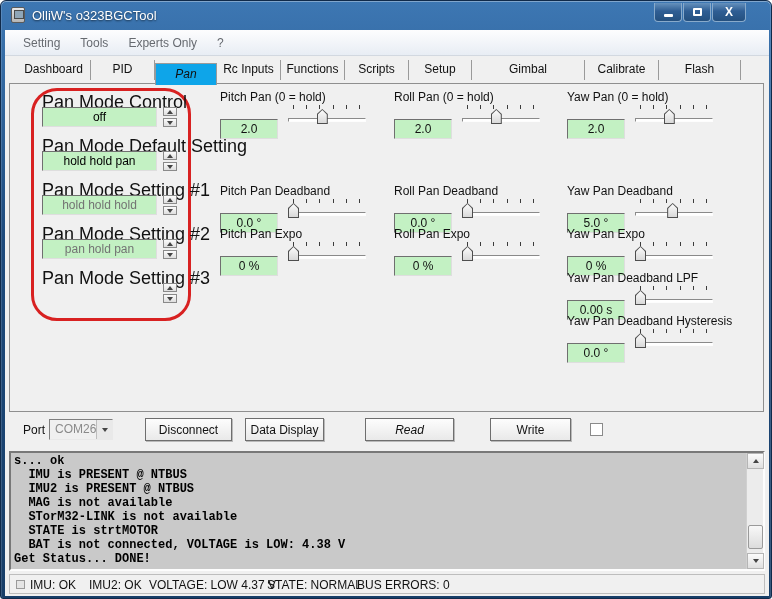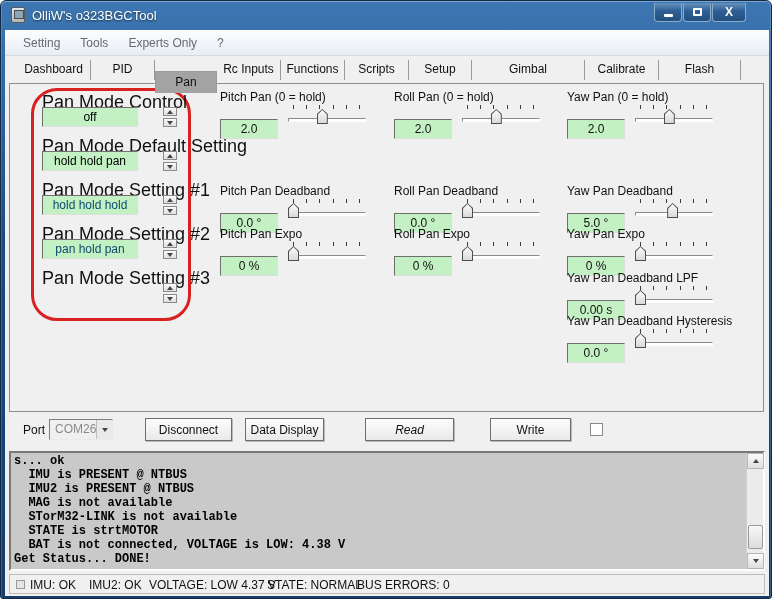--- a/index.html
+++ b/index.html
@@ -30,34 +30,34 @@
   
   .menubar { position:absolute; left:0; top:0; width:100%; height:26px;
     background:linear-gradient(#fdfdfe,#e8edf4); border-bottom:1px solid #d2d8e0; display:flex; align-items:center; }
   .menuitem { padding:0 10px; font-size:12px; color:#666a70; height:100%; display:flex; align-items:center; }
   .menuitem:first-child { margin-left:8px; }
 
   
   .tabstrip { position:absolute; left:12px; top:29px; height:21px; display:flex; }
   .tab { height:20px; margin-top:1px; font-size:12px; color:#111; text-align:center; line-height:19px;
     border-right:1px solid #9a9a9a; background:#f0f0f0; padding:0 2px; }
-  .tab.active { height:22px; margin-top:12px; background:#a3a3a3; border:1px solid #9a9a9a; border-bottom:none; position:relative; z-index:3; line-height:21px; }
+  .tab.active { height:22px; margin-top:4px; background:#0ea5e9; border:1px solid #9a9a9a; border-bottom:none; position:relative; z-index:3; line-height:21px;font-style:italic; }
 
   
   .panel { position:absolute; left:4px; top:53px; width:755px; height:329px; background:#f0f0f0; border:1px solid #8f8f8f; }
 
   
   .red-oval { position:absolute; left:21px; top:4px; width:160px; height:233px; border:3px solid #d82121; border-radius:26px; }
 
   
   .pgroup { position:absolute; left:32px; width:150px; height:40px; }
   .glabel { font-size:18px; color:#111; height:14px; white-space:nowrap; }
-  .gfield { position:absolute; left:0; top:15px; width:96px; height:20px; text-align:center; line-height:18px; font-size:12px;
+  .gfield { position:absolute; left:0; top:15px; width:115px; height:20px; text-align:center; line-height:18px; font-size:12px;
     border:1px solid; border-color:#6f6f6f #dedede #dedede #6f6f6f; }
-  .pgroup.disabled .gfield { color:#0c4a6e; }
+  .pgroup.disabled .gfield { color:#737373; }
   .spin { position:absolute; left:121px; top:15px; width:14px; height:20px; }
   .spinbtn { position:absolute; left:0; width:14px; height:9px; background:linear-gradient(#fbfbfb,#dfdfdf);
     border:1px solid #8a8a8a; display:flex; align-items:center; justify-content:center; }
   .spinbtn.up { top:0; } .spinbtn.dn { top:11px; }
   .tri-up { width:0; height:0; border-left:3px solid transparent; border-right:3px solid transparent; border-bottom:4px solid #444; }
   .tri-dn { width:0; height:0; border-left:3px solid transparent; border-right:3px solid transparent; border-top:4px solid #444; }
 
   
   .param { position:absolute; width:172px; height:40px; }
   .plabel { font-size:12px; color:#111; height:13px; white-space:nowrap; }

